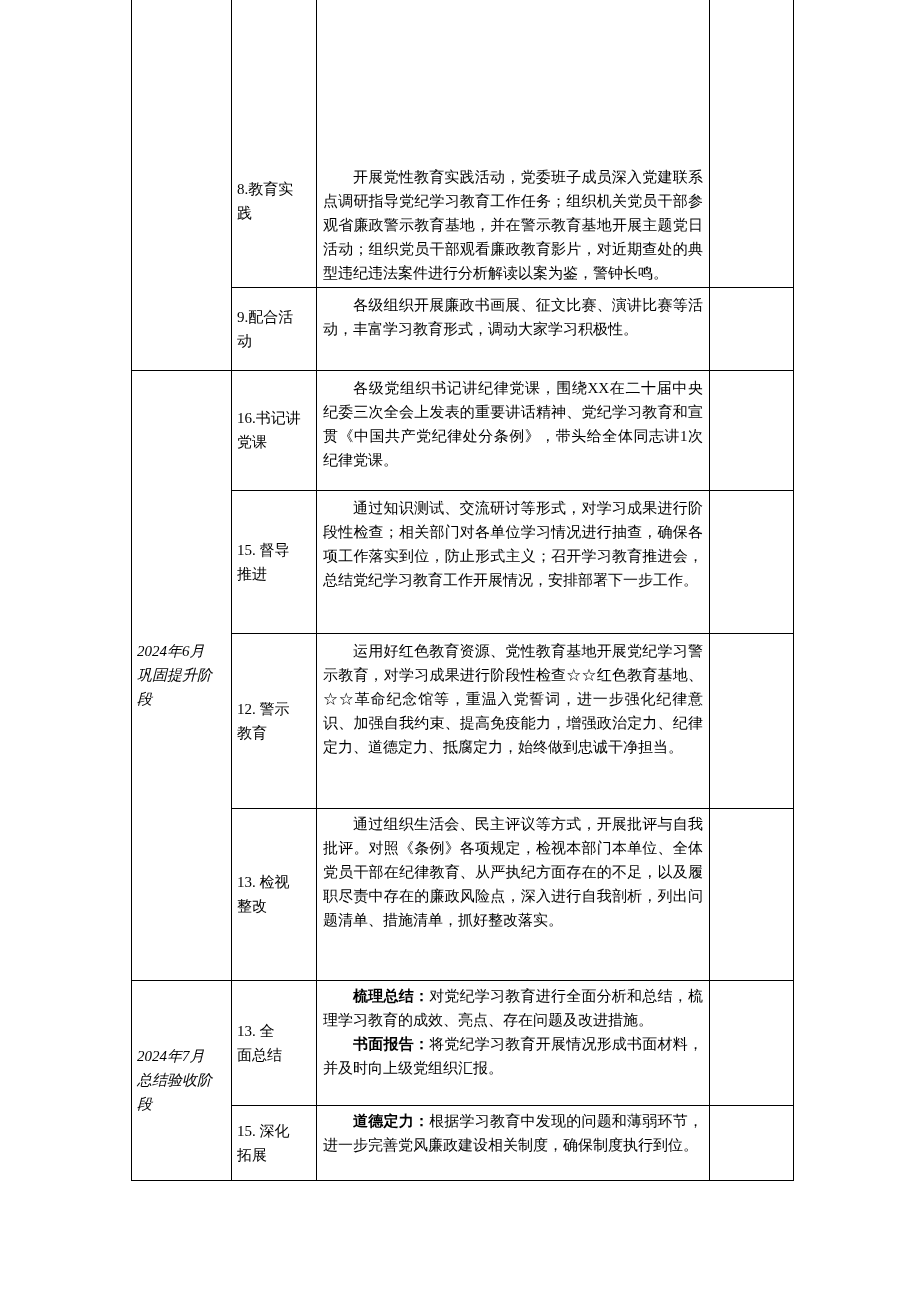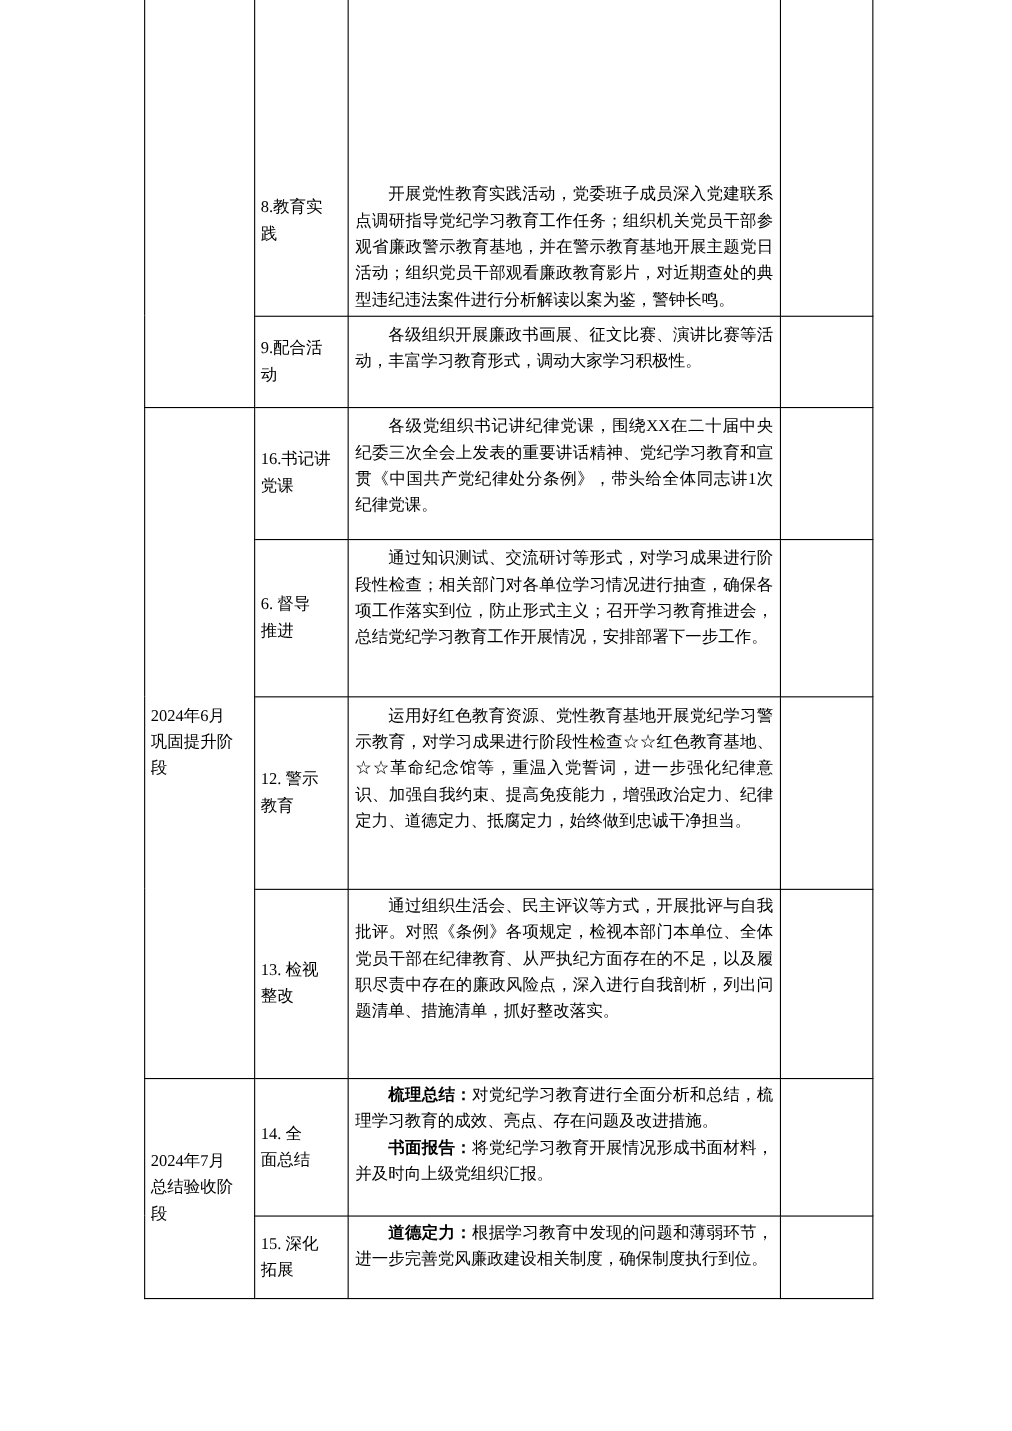--- a/index.html
+++ b/index.html
@@ -31,20 +31,21 @@
     line-height: 24px;
     overflow: hidden;
     word-break: break-word;
   }
   tr.first-row td { border-top: none; }
   td.phase {
     vertical-align: middle;
     padding: 2px 3px 2px 5px;
     white-space: pre-line;
     font-size: 17px;
+    font-style: italic;
   }
   td.item {
     vertical-align: middle;
     padding: 2px 3px 2px 5px;
     white-space: pre-line;
     font-size: 17px;
   }
   td.content {
     vertical-align: top;
     padding: 5px 6px 4px 6px;
@@ -104,21 +105,21 @@
 段</td>
       <td class="item">16.书记讲
 党课</td>
       <td class="content">
         <div class="para"><span>各级党组织书记讲纪律党课，围绕XX在二十届中央纪委三次全会上发表的重要讲话精神、党纪学习教育和宣贯《中国共产党纪律处分条例》，带头给全体同志讲1次纪律党课。</span></div>
       </td>
       <td class="blank"></td>
     </tr>
 
     <tr style="height:143px">
-      <td class="item">6. 督导
+      <td class="item">15. 督导
 推进</td>
       <td class="content">
         <div class="para"><span>通过知识测试、交流研讨等形式，对学习成果进行阶段性检查；相关部门对各单位学习情况进行抽查，确保各项工作落实到位，防止形式主义；召开学习教育推进会，总结党纪学习教育工作开展情况，安排部署下一步工作。</span></div>
       </td>
       <td class="blank"></td>
     </tr>
 
     <tr style="height:175px">
       <td class="item">12. 警示
 教育</td>
@@ -134,21 +135,21 @@
       <td class="content tight">
         <div class="para"><span>通过组织生活会、民主评议等方式，开展批评与自我批评。对照《条例》各项规定，检视本部门本单位、全体党员干部在纪律教育、从严执纪方面存在的不足，以及履职尽责中存在的廉政风险点，深入进行自我剖析，列出问题清单、措施清单，抓好整改落实。</span></div>
       </td>
       <td class="blank"></td>
     </tr>
 
     <tr style="height:125px">
       <td class="phase" rowspan="2">2024年7月
 总结验收阶
 段</td>
-      <td class="item">14. 全
+      <td class="item">13. 全
 面总结</td>
       <td class="content tight">
         <div class="para"><b class="lead">梳理总结：</b><span>对党纪学习教育进行全面分析和总结，梳理学习教育的成效、亮点、存在问题及改进措施。</span></div>
         <div class="para"><b class="lead">书面报告：</b><span>将党纪学习教育开展情况形成书面材料，并及时向上级党组织汇报。</span></div>
       </td>
       <td class="blank"></td>
     </tr>
 
     <tr style="height:75px">
       <td class="item">15. 深化

